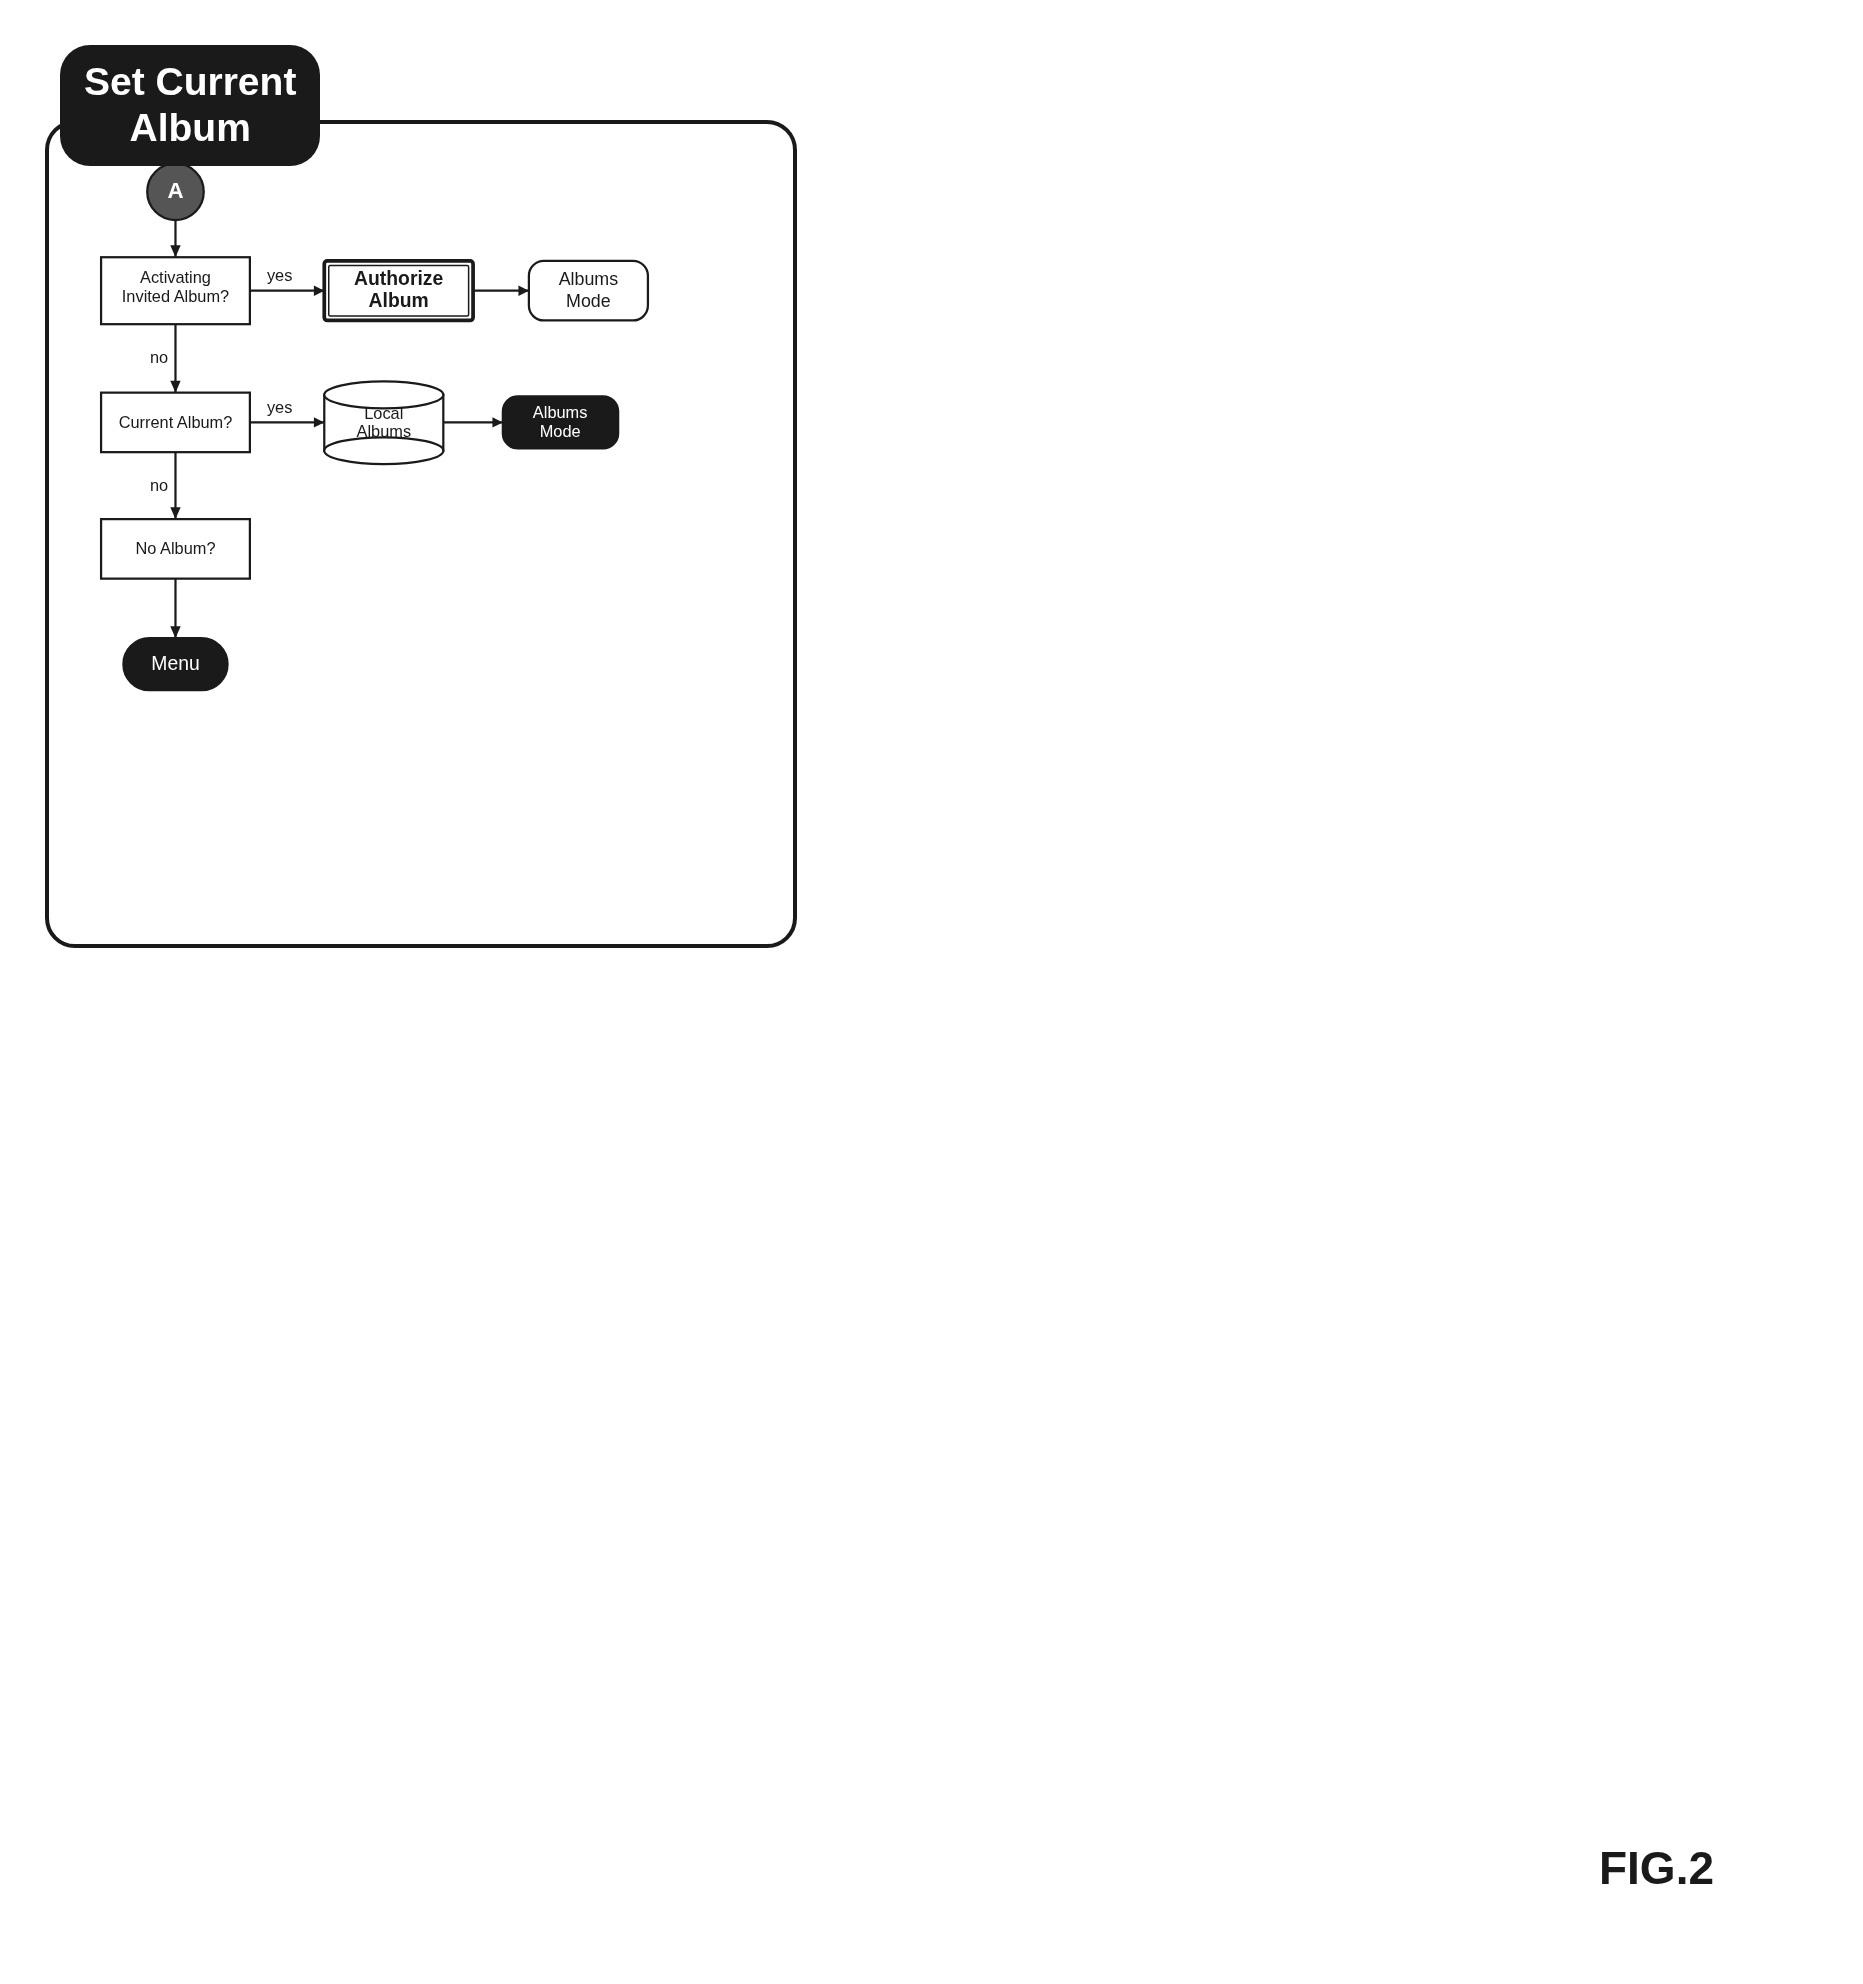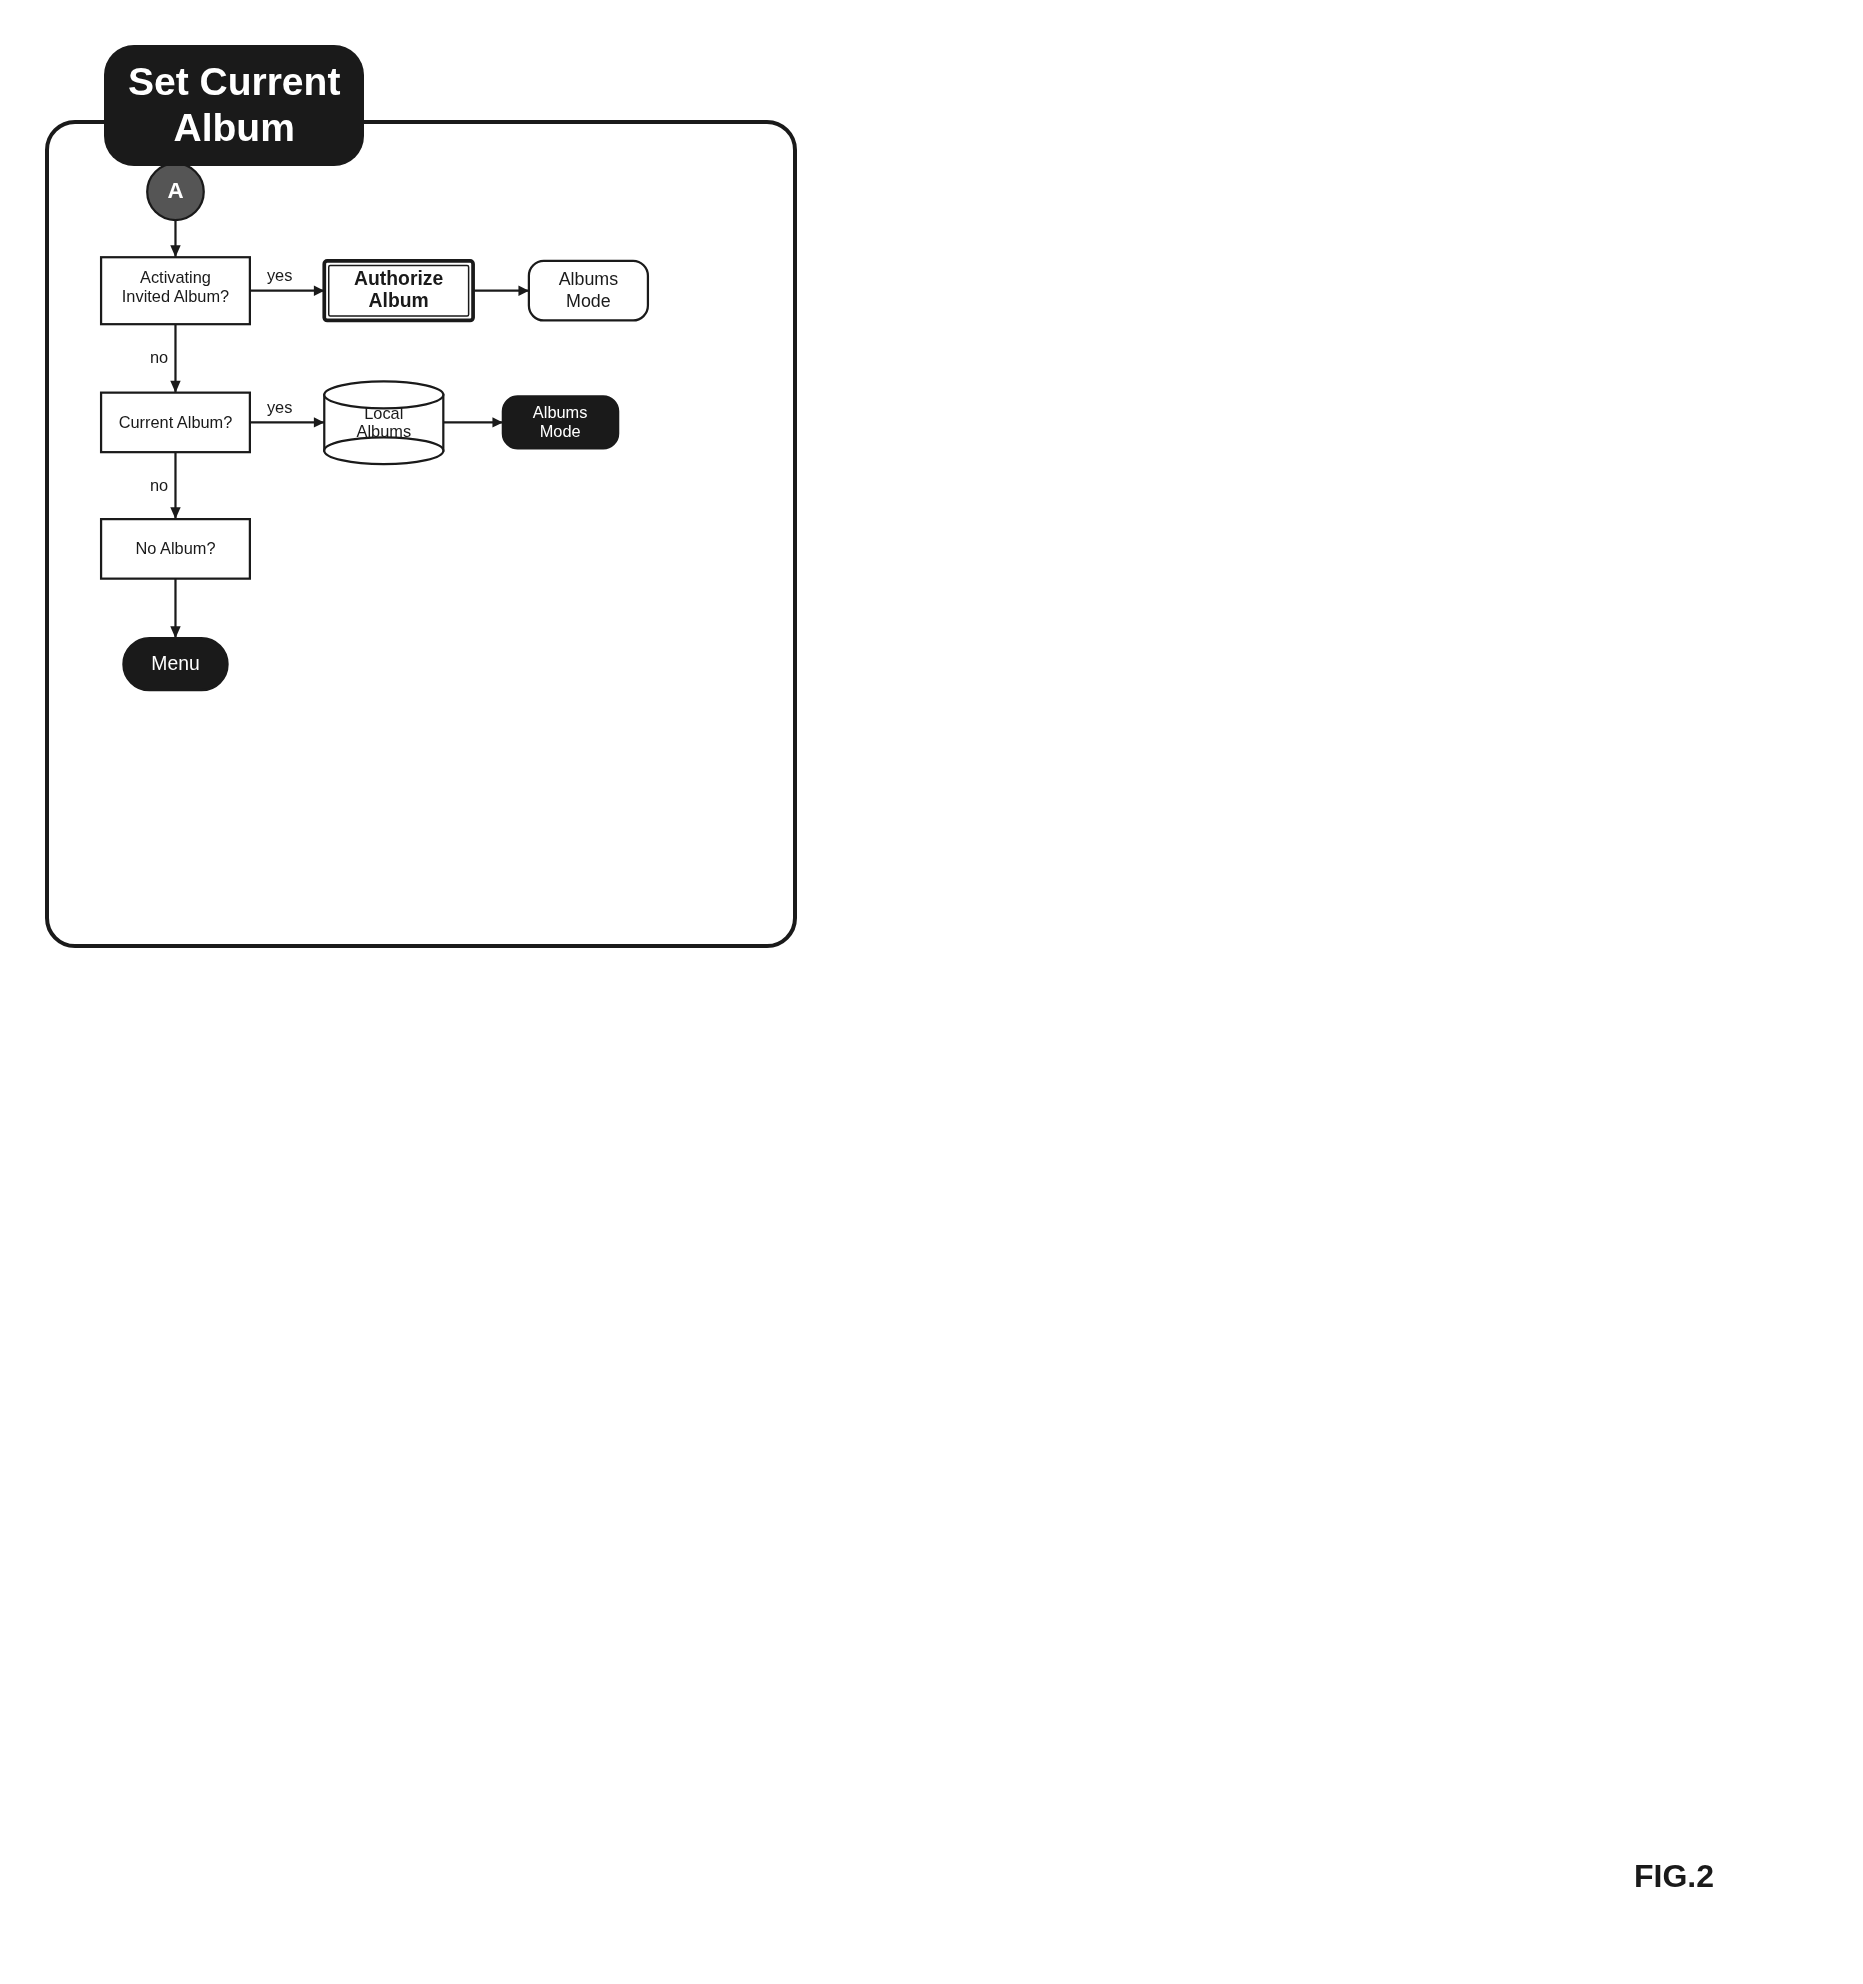--- a/index.html
+++ b/index.html
@@ -19,21 +19,20 @@
       left: 60px;
       background: #1a1a1a;
       color: #ffffff;
       border-radius: 30px;
       padding: 13.5px 24px;
       font-size: 39px;
       font-weight: bold;
       text-align: center;
       line-height: 1.2;
       z-index: 10;
-      margin-left: 44px;
     }
 
     
     .diagram-container {
       position: absolute;
       top: 120px;
       left: 45px;
       width: 752px;
       height: 828px;
       border: 4.5px solid #1a1a1a;
@@ -48,21 +47,21 @@
       left: 0;
       width: 100%;
       height: 100%;
     }
 
     
     .fig-label {
       position: absolute;
       bottom: 90px;
       right: 150px;
-      font-size: 32px;
+      font-size: 46px;
       font-weight: bold;
       color: #1a1a1a;
     }
   </style>
 </head>
 <body>
 
 <div class="title-pill">
   <span>Set Current</span><br>
   <span>Album</span>

